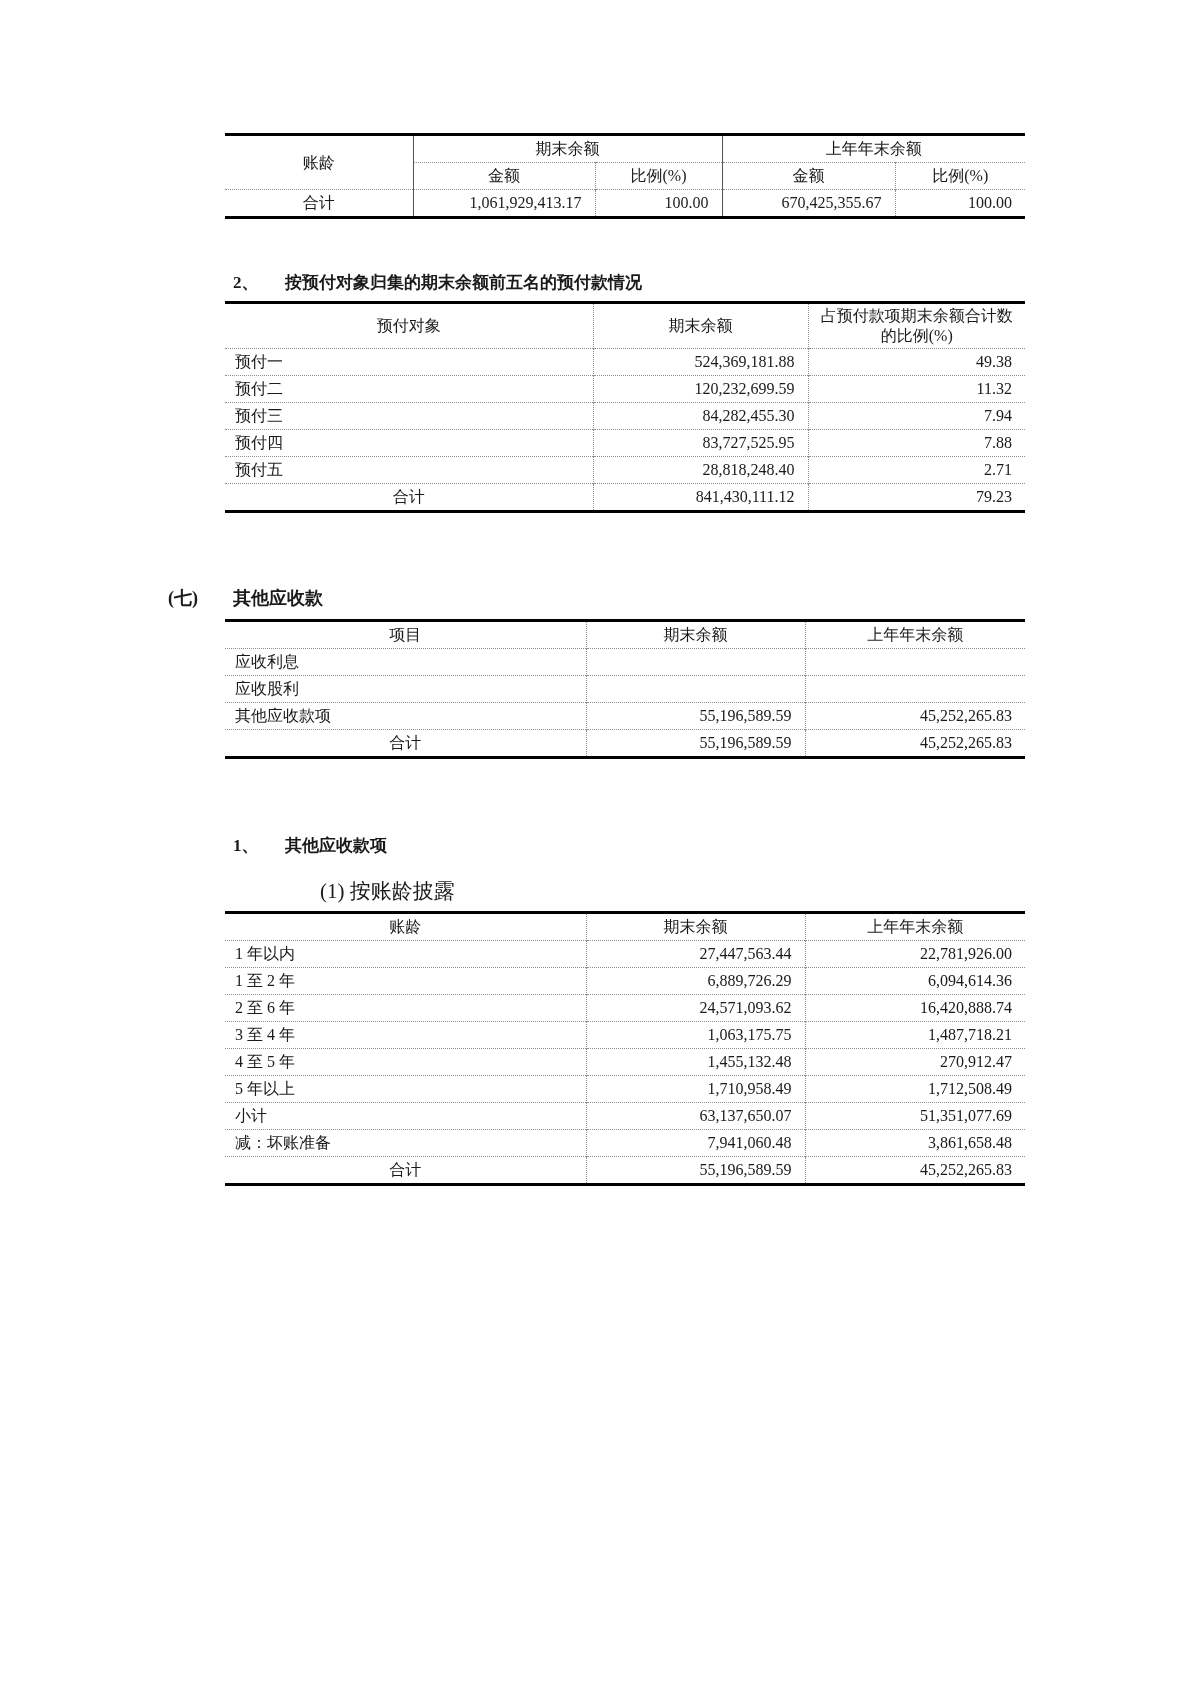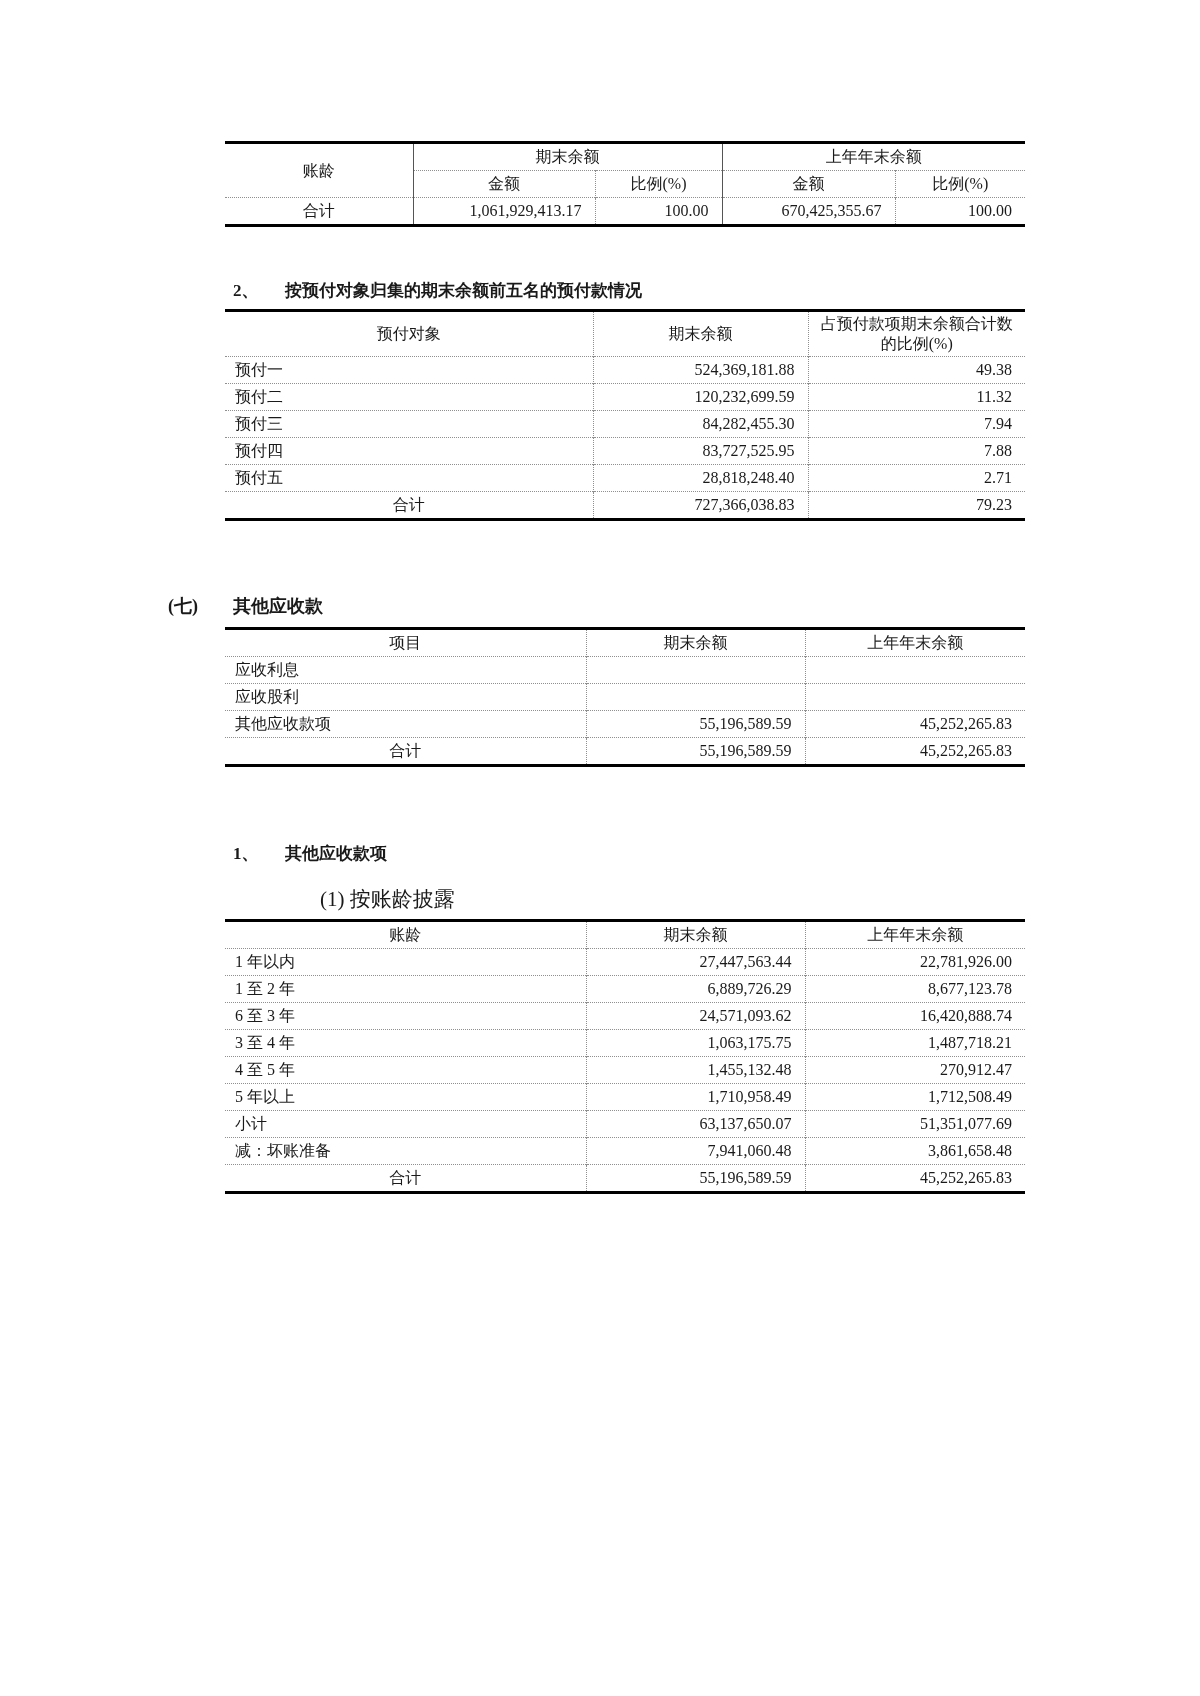--- a/index.html
+++ b/index.html
@@ -8,21 +8,21 @@
     width: 1200px;
     height: 1696px;
     position: relative;
     font-family: "Liberation Serif", "DejaVu Serif", serif;
     color: #1a1a1a;
     overflow: hidden;
   }
   .content {
     position: absolute;
     left: 225px;
-    top: 8px;
+    top: 0;
     width: 800px;
   }
 
   
   table.doc-table {
     border-collapse: collapse;
     table-layout: fixed;
     width: 800px;
     font-size: 16px;
     border-top: 3px solid #000;
@@ -149,21 +149,21 @@
       <td class="num vline">83,727,525.95</td>
       <td class="num vline">7.88</td>
     </tr>
     <tr>
       <td class="lbl">预付五</td>
       <td class="num vline">28,818,248.40</td>
       <td class="num vline">2.71</td>
     </tr>
     <tr>
       <td class="ctr">合计</td>
-      <td class="num vline">727,366,038.83</td>
+      <td class="num vline">841,430,111.12</td>
       <td class="num vline">79.23</td>
     </tr>
   </tbody>
     </table>
 
   <div class="big-heading" id="heading-other-receivables">
     <span class="sec-num" style="font-weight:bold">(七)</span>
     <span>其他应收款</span>
   </div>
 
@@ -222,24 +222,24 @@
       <th class="vline">上年年末余额</th>
     </tr>
     <tr>
       <td class="lbl">1 年以内</td>
       <td class="num vline">27,447,563.44</td>
       <td class="num vline">22,781,926.00</td>
     </tr>
     <tr>
       <td class="lbl">1 至 2 年</td>
       <td class="num vline">6,889,726.29</td>
-      <td class="num vline">8,677,123.78</td>
-    </tr>
-    <tr>
-      <td class="lbl">6 至 3 年</td>
+      <td class="num vline">6,094,614.36</td>
+    </tr>
+    <tr>
+      <td class="lbl">2 至 6 年</td>
       <td class="num vline">24,571,093.62</td>
       <td class="num vline">16,420,888.74</td>
     </tr>
     <tr>
       <td class="lbl">3 至 4 年</td>
       <td class="num vline">1,063,175.75</td>
       <td class="num vline">1,487,718.21</td>
     </tr>
     <tr>
       <td class="lbl">4 至 5 年</td>

